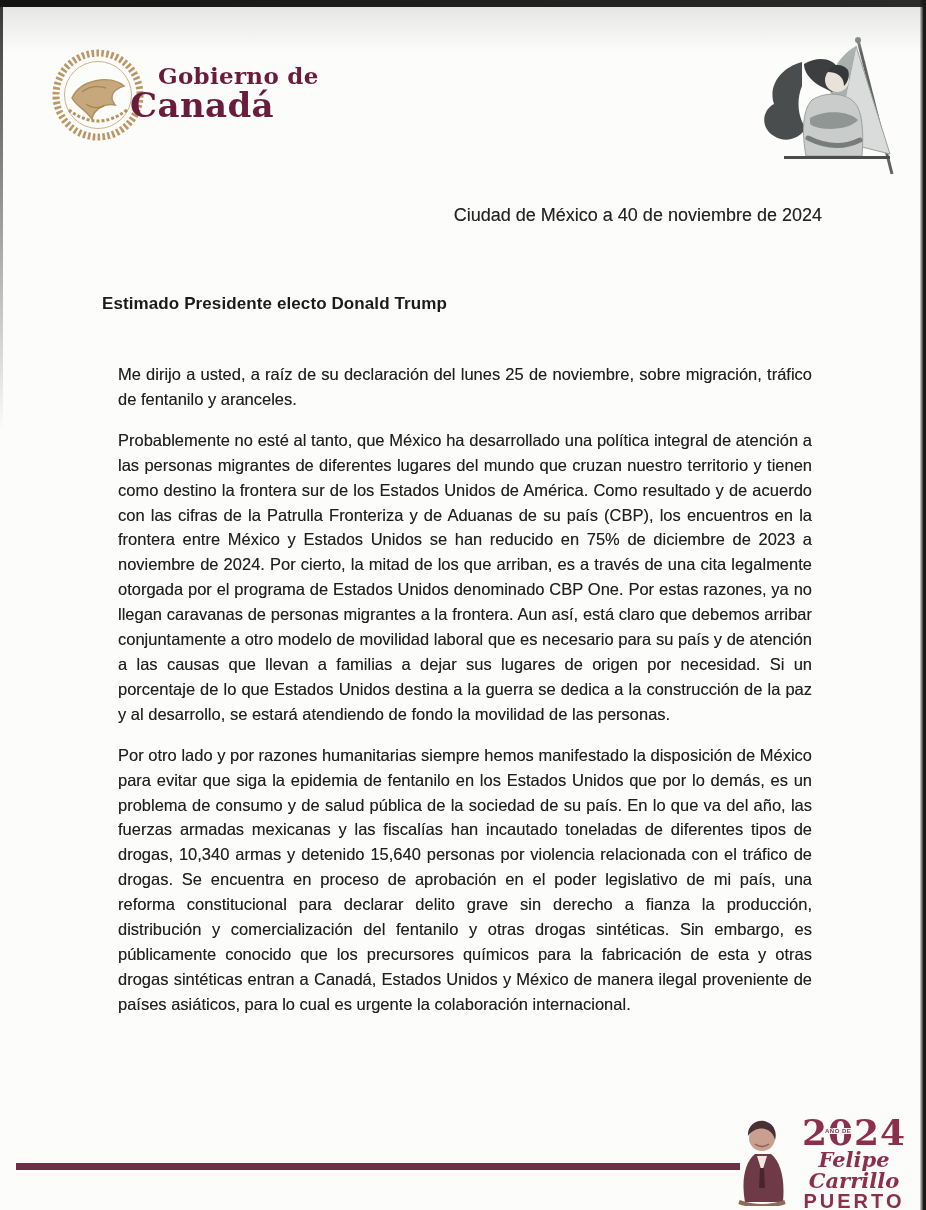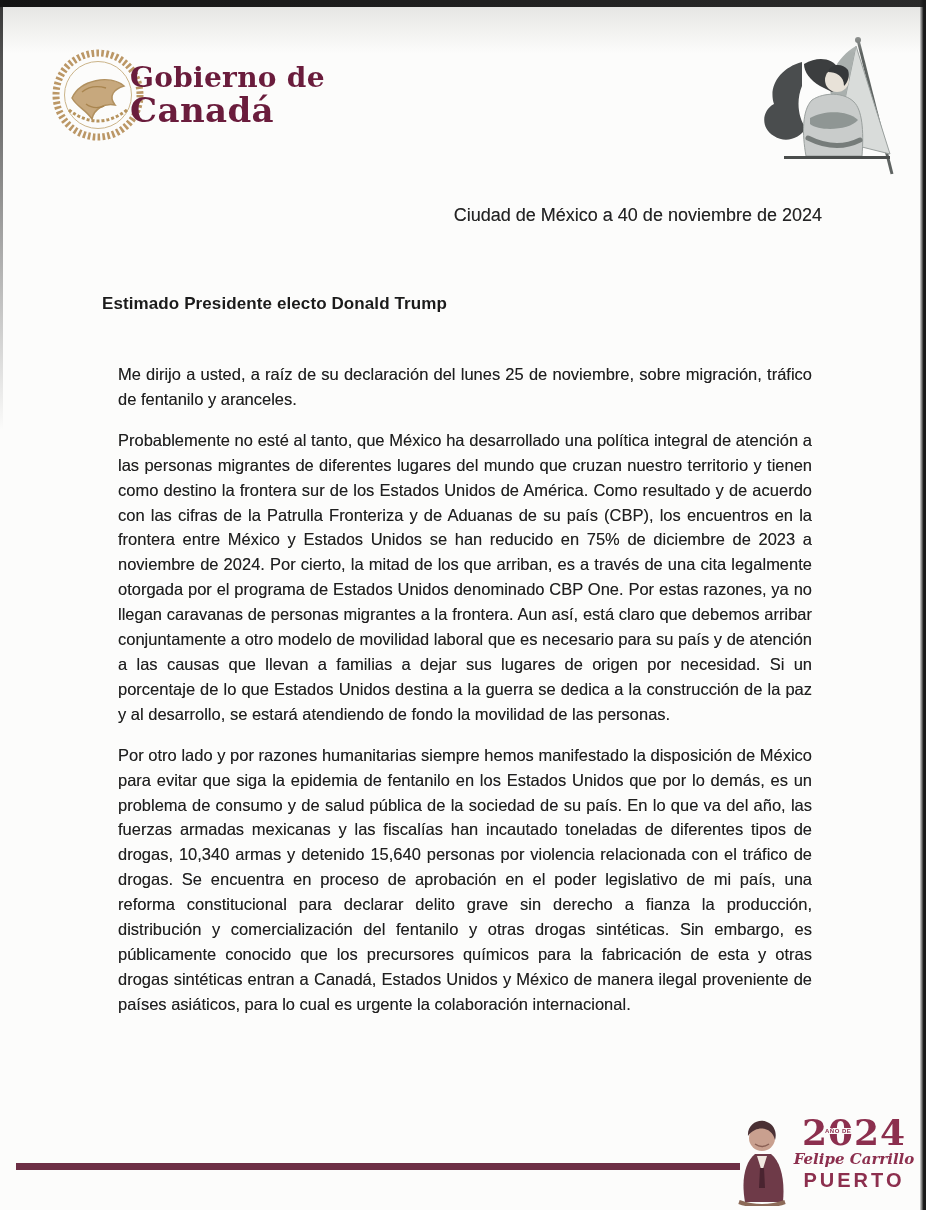--- a/index.html
+++ b/index.html
@@ -15,21 +15,21 @@
                  background:linear-gradient(#e6e6e4, rgba(255,255,255,0)); z-index:1; }
   .scan-right  { position:absolute; top:0; right:0; width:6px; height:100%;
                  background:linear-gradient(90deg, rgba(25,25,25,.15), #191919 60%); z-index:6; }
   .scan-left   { position:absolute; top:0; left:0; width:3px; height:430px;
                  background:linear-gradient(rgba(22,22,22,.85), rgba(22,22,22,0)); z-index:6; }
 
   
   .seal { position:absolute; left:52px; top:48px; width:92px; height:94px; }
   .wordmark { position:absolute; left:130px; top:64px; color:#6a1c3c;
               font-family:"DejaVu Serif", serif; font-weight:bold; line-height:1; }
-  .wordmark .line1 { font-size:28px; letter-spacing:.3px; }
+  .wordmark .line1 { font-size:23px; letter-spacing:.3px;margin-left:28px; }
   .wordmark .line2 { font-size:34px; margin-top:1px; letter-spacing:.4px; }
   .flag-art { position:absolute; left:740px; top:34px; width:172px; height:156px; }
 
   
   .dateline { position:absolute; top:205px; left:0; width:822px; text-align:right;
               font-size:18px; color:#242424; text-shadow:0 0 .5px rgba(20,20,20,.45); }
   .salutation { position:absolute; top:294px; left:102px; font-size:17px; font-weight:bold;
               color:#1b1b1b; letter-spacing:.1px; }
   .body { position:absolute; top:362px; left:118px; width:706px;
           font-size:16.5px; line-height:24.9px; color:#1f1f1f; text-align:justify; }
@@ -41,21 +41,21 @@
   .logo-2024 { position:absolute; left:695px; top:1108px; width:225px; height:100px; }
   .portrait { position:absolute; left:36px; top:6px; width:62px; height:92px; }
   .l24-text { position:absolute; left:96px; top:8px; width:126px; text-align:center;
               color:#8c2f4e; }
   .year { font-family:"DejaVu Serif", serif; font-weight:bold; font-size:36px;
           line-height:32px; letter-spacing:1px; position:relative; }
   .ano  { position:absolute; left:33px; top:12px; font-size:6px; letter-spacing:.5px;
           font-family:"Liberation Sans", sans-serif; color:#8c2f4e; background:#fcfcfb;
           padding:0 1px; line-height:6px; }
   .name-script { font-family:"DejaVu Serif", serif; font-style:italic; font-weight:bold;
-          font-size:15px; line-height:21px; margin-top:1px; }
+          font-size:21px; line-height:21px; margin-top:1px; }
   .name-caps { font-family:Liberation Sans, sans-serif; font-weight:bold; font-size:20px;
           letter-spacing:3px; line-height:20px; }
 </style>
 </head>
 <body>
 
 <div class="page">
 
   <div class="scan-top"></div>
   <div class="scan-shade"></div>

